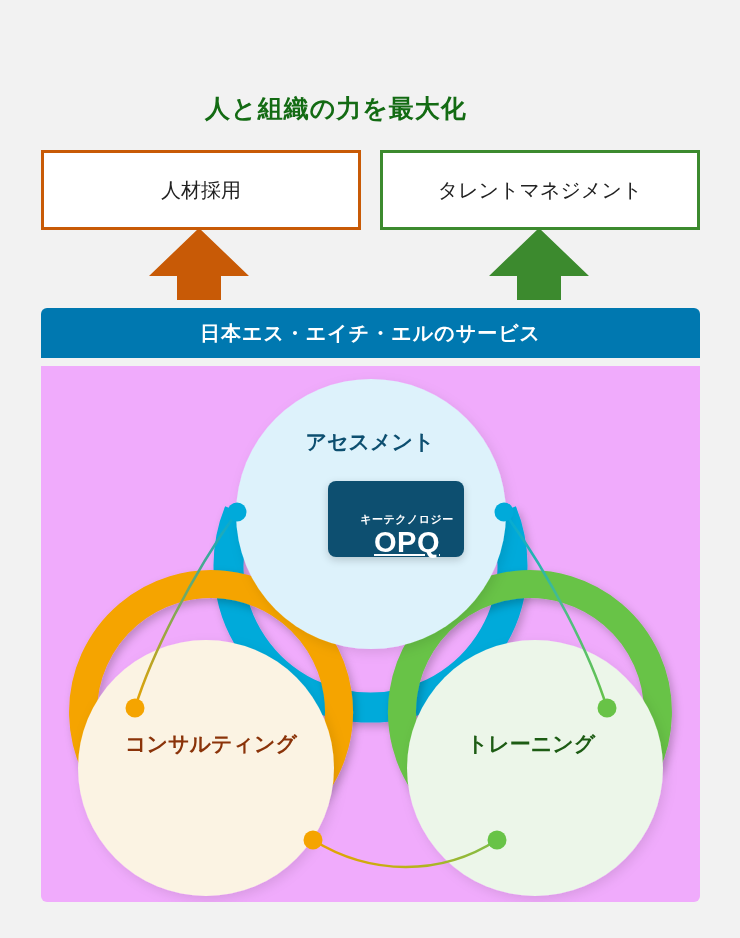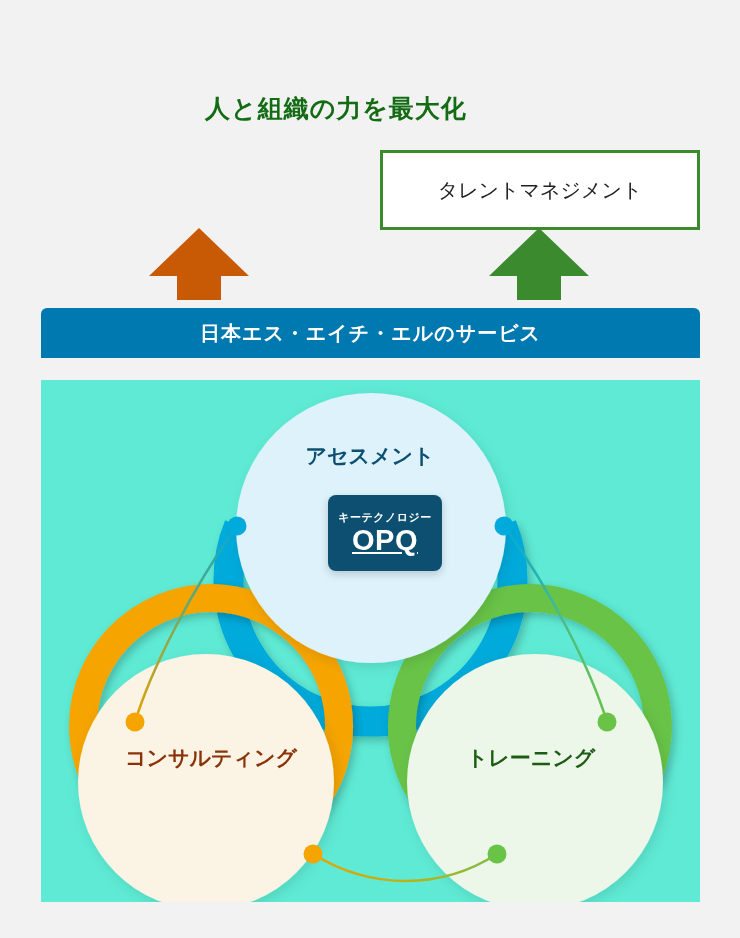--- a/index.html
+++ b/index.html
@@ -108,24 +108,24 @@
     color: #ffffff;
     font-size: 20px;
     font-weight: bold;
     letter-spacing: 1px;
   }
 
   
   .panel {
     position: absolute;
     left: 41px;
-    top: 380px;
+    top: 366px;
     width: 659px;
     height: 536px;
-    background: #5eead4;
+    background: #f0abfc;
     border-radius: 0 0 6px 6px;
     overflow: hidden;
   }
 
   .diagram {
     position: absolute;
     left: 0;
     top: 0;
     width: 659px;
     height: 536px;
@@ -167,21 +167,22 @@
     left: 287px;
     top: 115px;
     width: 114px;
     height: 76px;
     background: #0d4f70;
     border-radius: 8px;
     box-shadow: 0 3px 8px rgba(0,0,0,0.18);
     display: flex;
     flex-direction: column;
     align-items: center;
-    justify-content: center;
+    justify-content: flex-end;
+    padding-left: 22px;
   }
   .opq-kicker {
     color: #ffffff;
     font-size: 11px;
     font-weight: bold;
     letter-spacing: 0.5px;
     line-height: 1;
     margin-bottom: 3px;
   }
   .opq-main {
@@ -194,20 +195,23 @@
   }
 </style>
 </head>
 <body>
 
 <div class="card">
 
 
   <div class="subtitle">人と組織の力を最大化</div>
 
+  <div class="box box-recruit">
+    <span>人材採用</span>
+  </div>
 
   <div class="box box-talent">
     <span>タレントマネジメント</span>
   </div>
 
   <svg class="arrow arrow-recruit" viewBox="0 0 100 72">
     <polygon points="50,0 100,48 72,48 72,72 28,72 28,48 0,48" fill="#c85a06"></polygon>
   </svg>
 
   <svg class="arrow arrow-talent" viewBox="0 0 100 72">

